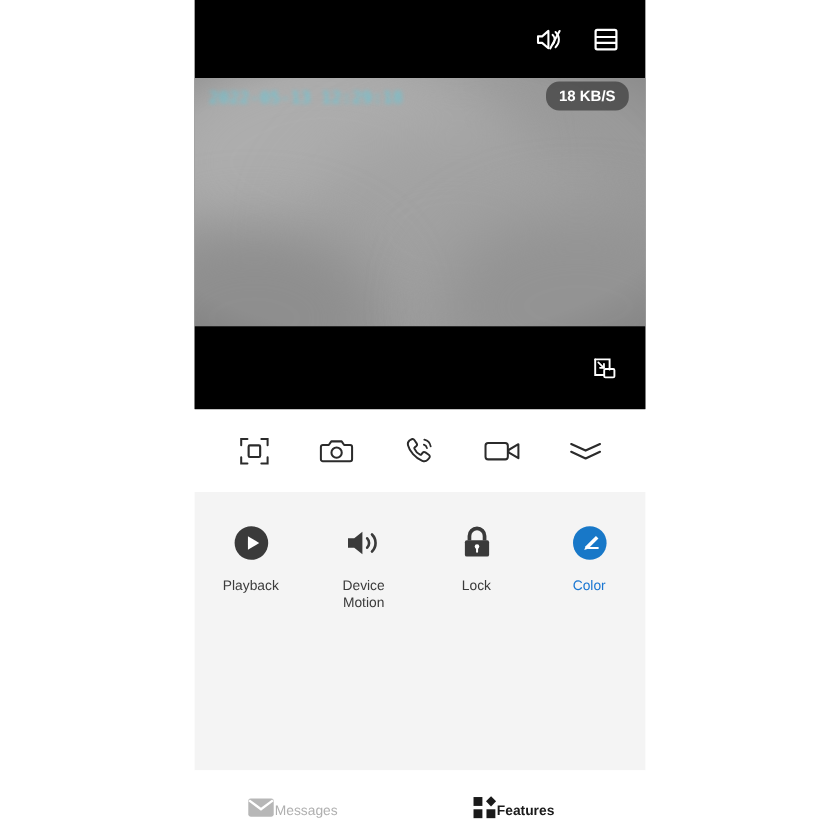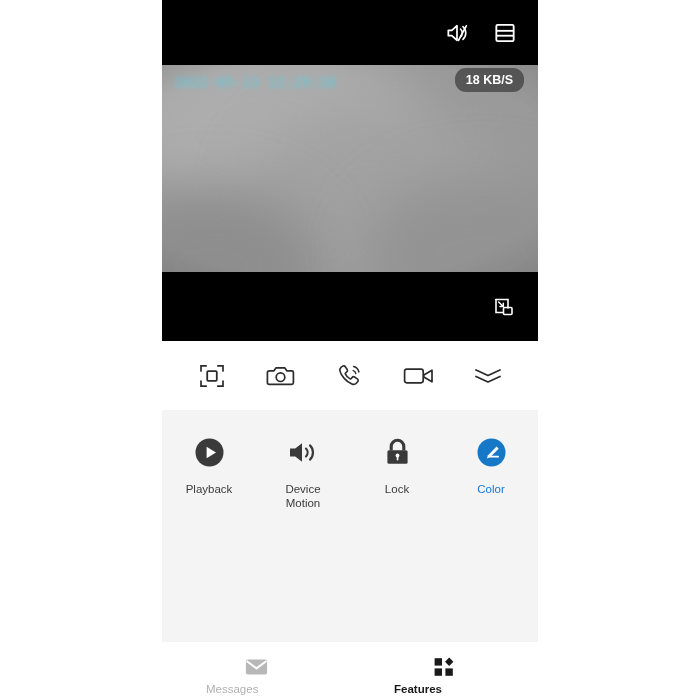--- a/index.html
+++ b/index.html
@@ -207,21 +207,22 @@
     height: 63px;
     background: #ffffff;
     display: flex;
     align-items: center;
     justify-content: space-around;
     box-sizing: border-box;
     padding-top: 4px;
   }
   .nav-item {
     display: flex;
-    flex-direction: column;
+    flex-direction: row;
+    align-items: center;
     cursor: pointer;
     width: 100px;
   }
   .nav-icon {
     height: 22px;
     display: flex;
     align-items: center;
     justify-content: center;
     margin-bottom: 5px;
   }

